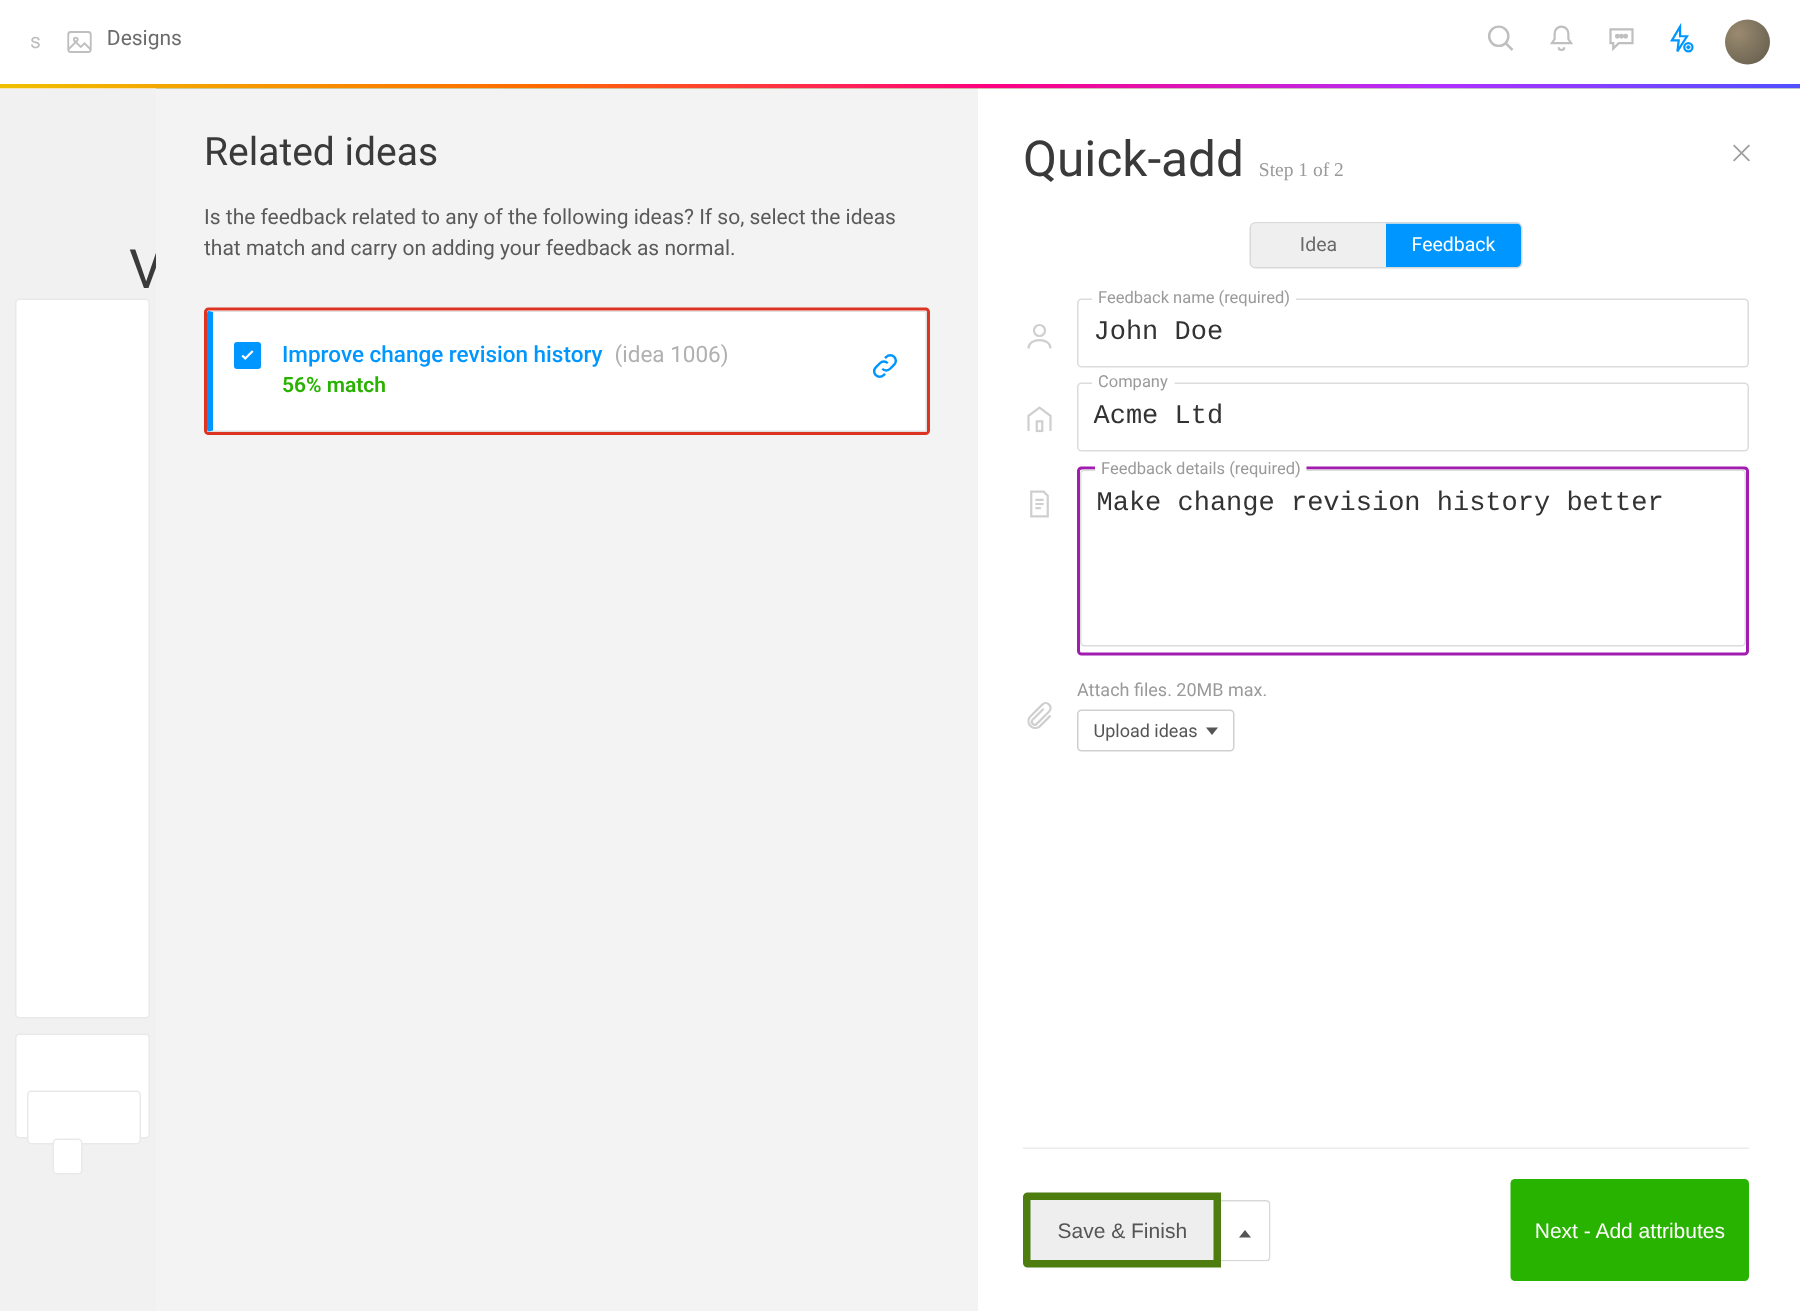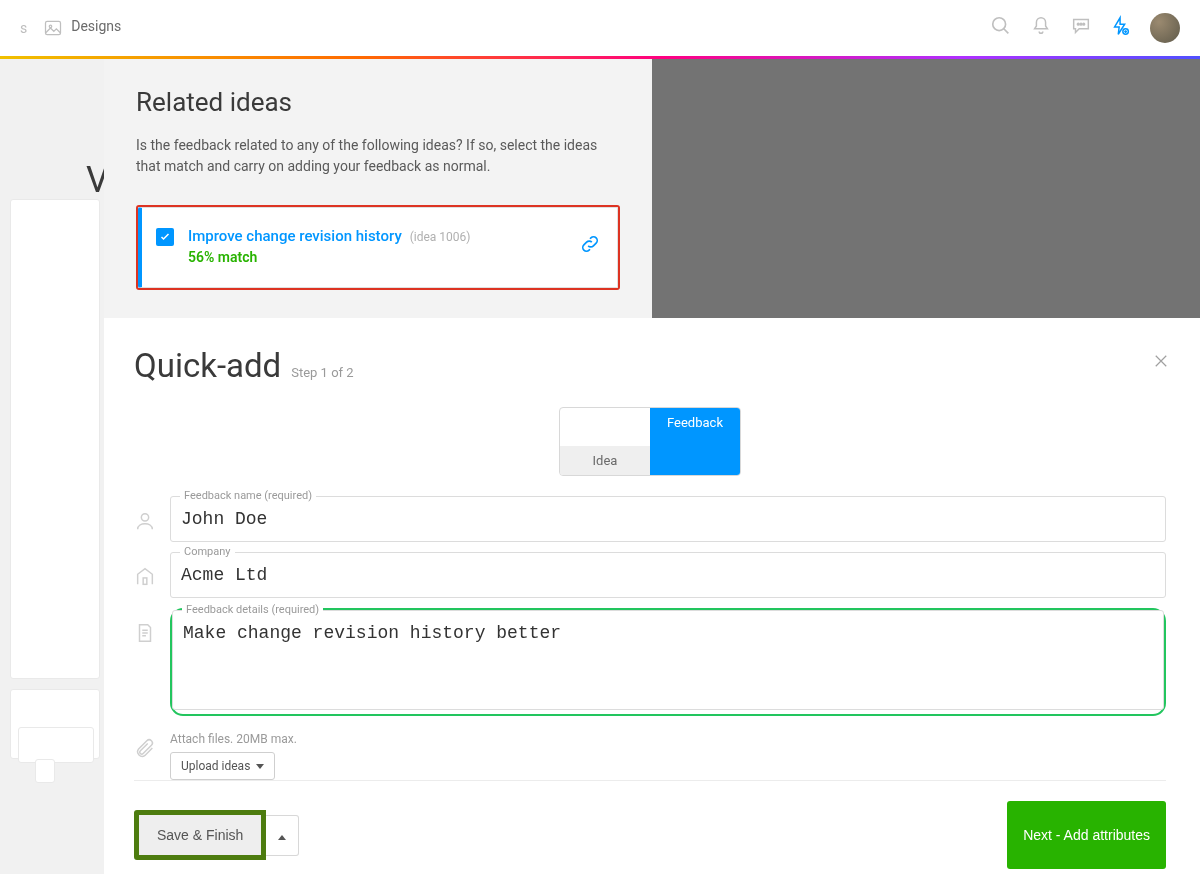--- a/index.html
+++ b/index.html
@@ -17,61 +17,61 @@
 
 
 .gradient-bar { height: 3px; background: linear-gradient(90deg, #f0c000 0%, #ff6a00 30%, #ff0080 55%, #b030ff 80%, #5050ff 100%); }
 
 
 .backdrop { position: absolute; top: 59px; left: 0; width: 104px; bottom: 0; background: #f1f1f1; padding-top: 100px; }
 .bg-letter { font-size: 36px; color: #3a3a3a; position: absolute; top: 100px; left: 86px; }
 .bg-box { position: absolute; background: #fff; border: 1px solid #e9e9e9; border-radius: 3px; }
 
 
-.overlay { position: absolute; top: 59px; left: 104px; right: 0; bottom: 0; display: flex; background: #737373; flex-direction: column; }
+.overlay { position: absolute; top: 59px; left: 104px; right: 0; bottom: 0; display: flex; background: #4d7c0f; }
 
 
 .col-left { width: 548px; background: #f3f3f3; padding: 28px 32px; position: relative; }
 .col-left h1 { font-size: 26px; font-weight: 400; color: #3a3a3a; margin-bottom: 18px; }
 .col-left .intro { font-size: 14px; color: #5a5a5a; line-height: 1.5; margin-bottom: 28px; }
 
 .idea-card { border: 2px solid #dd3322; border-radius: 3px; padding: 0; background: #fff; }
 .idea-inner { border: 1px solid #e0e0e0; border-left: 4px solid #0096ff; border-radius: 2px; padding: 18px 16px 22px 14px; display: flex; align-items: flex-start; gap: 14px; }
 .idea-check { width: 18px; height: 18px; background: #0096ff; border-radius: 2px; display: flex; align-items: center; justify-content: center; flex-shrink: 0; margin-top: 2px; cursor: pointer; }
 .idea-check svg { width: 12px; height: 12px; }
 .idea-body { flex: 1; }
 .idea-title { color: #0096ff; font-size: 15px; font-weight: 500; }
-.idea-ref { color: #b0b0b0; font-size: 12px; margin-left: 4px; }
+.idea-ref { color: #b0b0b0; font-size: 15px; margin-left: 4px; }
 .idea-match { color: #28b300; font-size: 14px; font-weight: 600; margin-top: 4px; }
 .idea-link-ic { color: #0096ff; cursor: pointer; align-self: center; }
 
 
 .col-right { flex: 1; background: #fff; padding: 28px 34px 20px 30px; display: flex; flex-direction: column; position: relative; }
 .quick-header { display: flex; align-items: baseline; gap: 10px; margin-bottom: 22px; }
 .quick-header h1 { font-size: 33px; font-weight: 400; color: #3a3a3a; }
-.quick-step { font-size: 13px; color: #9a9a9a; }
+.quick-step { font-size: 13px; color: #9a9a9a; font-family: Liberation Serif, serif; }
 .close-x { position: absolute; top: 34px; right: 30px; color: #a0a0a0; cursor: pointer; }
 
 .type-toggle { margin: 0 auto 20px auto; display: flex; border-radius: 4px; overflow: hidden; width: 182px; border: 1px solid #d8d8d8; }
 .type-toggle > div { flex: 1; text-align: center; padding: 7px 0; font-size: 13px; cursor: pointer; }
-.type-idea { background: #efefef; color: #6a6a6a; margin-top: 38px; }
+.type-idea { background: #efefef; color: #6a6a6a; }
 .type-fb { background: #0096ff; color: #fff; }
 
 .form { display: flex; flex-direction: column; gap: 10px; }
 .form-row { display: flex; align-items: flex-start; gap: 14px; }
 .row-icon { width: 22px; color: #cfcfcf; padding-top: 14px; flex-shrink: 0; }
 .field-wrap { flex: 1; position: relative; }
 .field-label { position: absolute; top: -7px; left: 10px; background: #fff; padding: 0 4px; font-size: 11px; color: #9a9a9a; }
 .field-input { width: 100%; border: 1px solid #dcdcdc; border-radius: 3px; padding: 12px 10px; font-size: 18px; color: #333; font-family: Liberation Mono, monospace; }
-textarea.field-input { height: 100px; resize: none; }
-
-.highlight-red { border: 2px solid #22c55e; border-radius: 13px; padding: 0; }
+textarea.field-input { height: 118px; resize: none; }
+
+.highlight-red { border: 2px solid #a21caf; border-radius: 3px; padding: 0; }
 .highlight-red .field-input { border: 1px solid #dcdcdc; margin: 0; }
 
-.attach-row { display: flex; align-items: flex-start; gap: 14px; margin-top: 6px; }
+.attach-row { display: flex; align-items: center; gap: 14px; margin-top: 6px; }
 .attach-hint { font-size: 12px; color: #9a9a9a; margin-bottom: 6px; }
 .upload-btn { border: 1px solid #cfcfcf; border-radius: 3px; padding: 6px 10px; font-size: 12px; color: #555; display: inline-flex; align-items: center; gap: 6px; cursor: pointer; background: #fff; }
 .caret-down { width: 0; height: 0; border-left: 4px solid transparent; border-right: 4px solid transparent; border-top: 5px solid #555; }
 
 
 .footer { margin-top: auto; border-top: 1px solid #ececec; padding-top: 20px; display: flex; align-items: center; }
 .btn-save { background: #eeeeee; border: 5px solid #4d7c0f; padding: 12px 18px; font-size: 14px; color: #555; cursor: pointer; border-radius: 3px 0 0 3px; }
 .btn-save-dd { background: #fff; border: 1px solid #d8d8d8; border-left: none; padding: 12px 12px; cursor: pointer; border-radius: 0 3px 3px 0; }
 .caret-up { width: 0; height: 0; border-left: 4px solid transparent; border-right: 4px solid transparent; border-bottom: 5px solid #555; display: inline-block; }
 .btn-next { margin-left: auto; background: #28b300; color: #fff; border: none; padding: 26px 16px; font-size: 14px; border-radius: 3px; cursor: pointer; }

